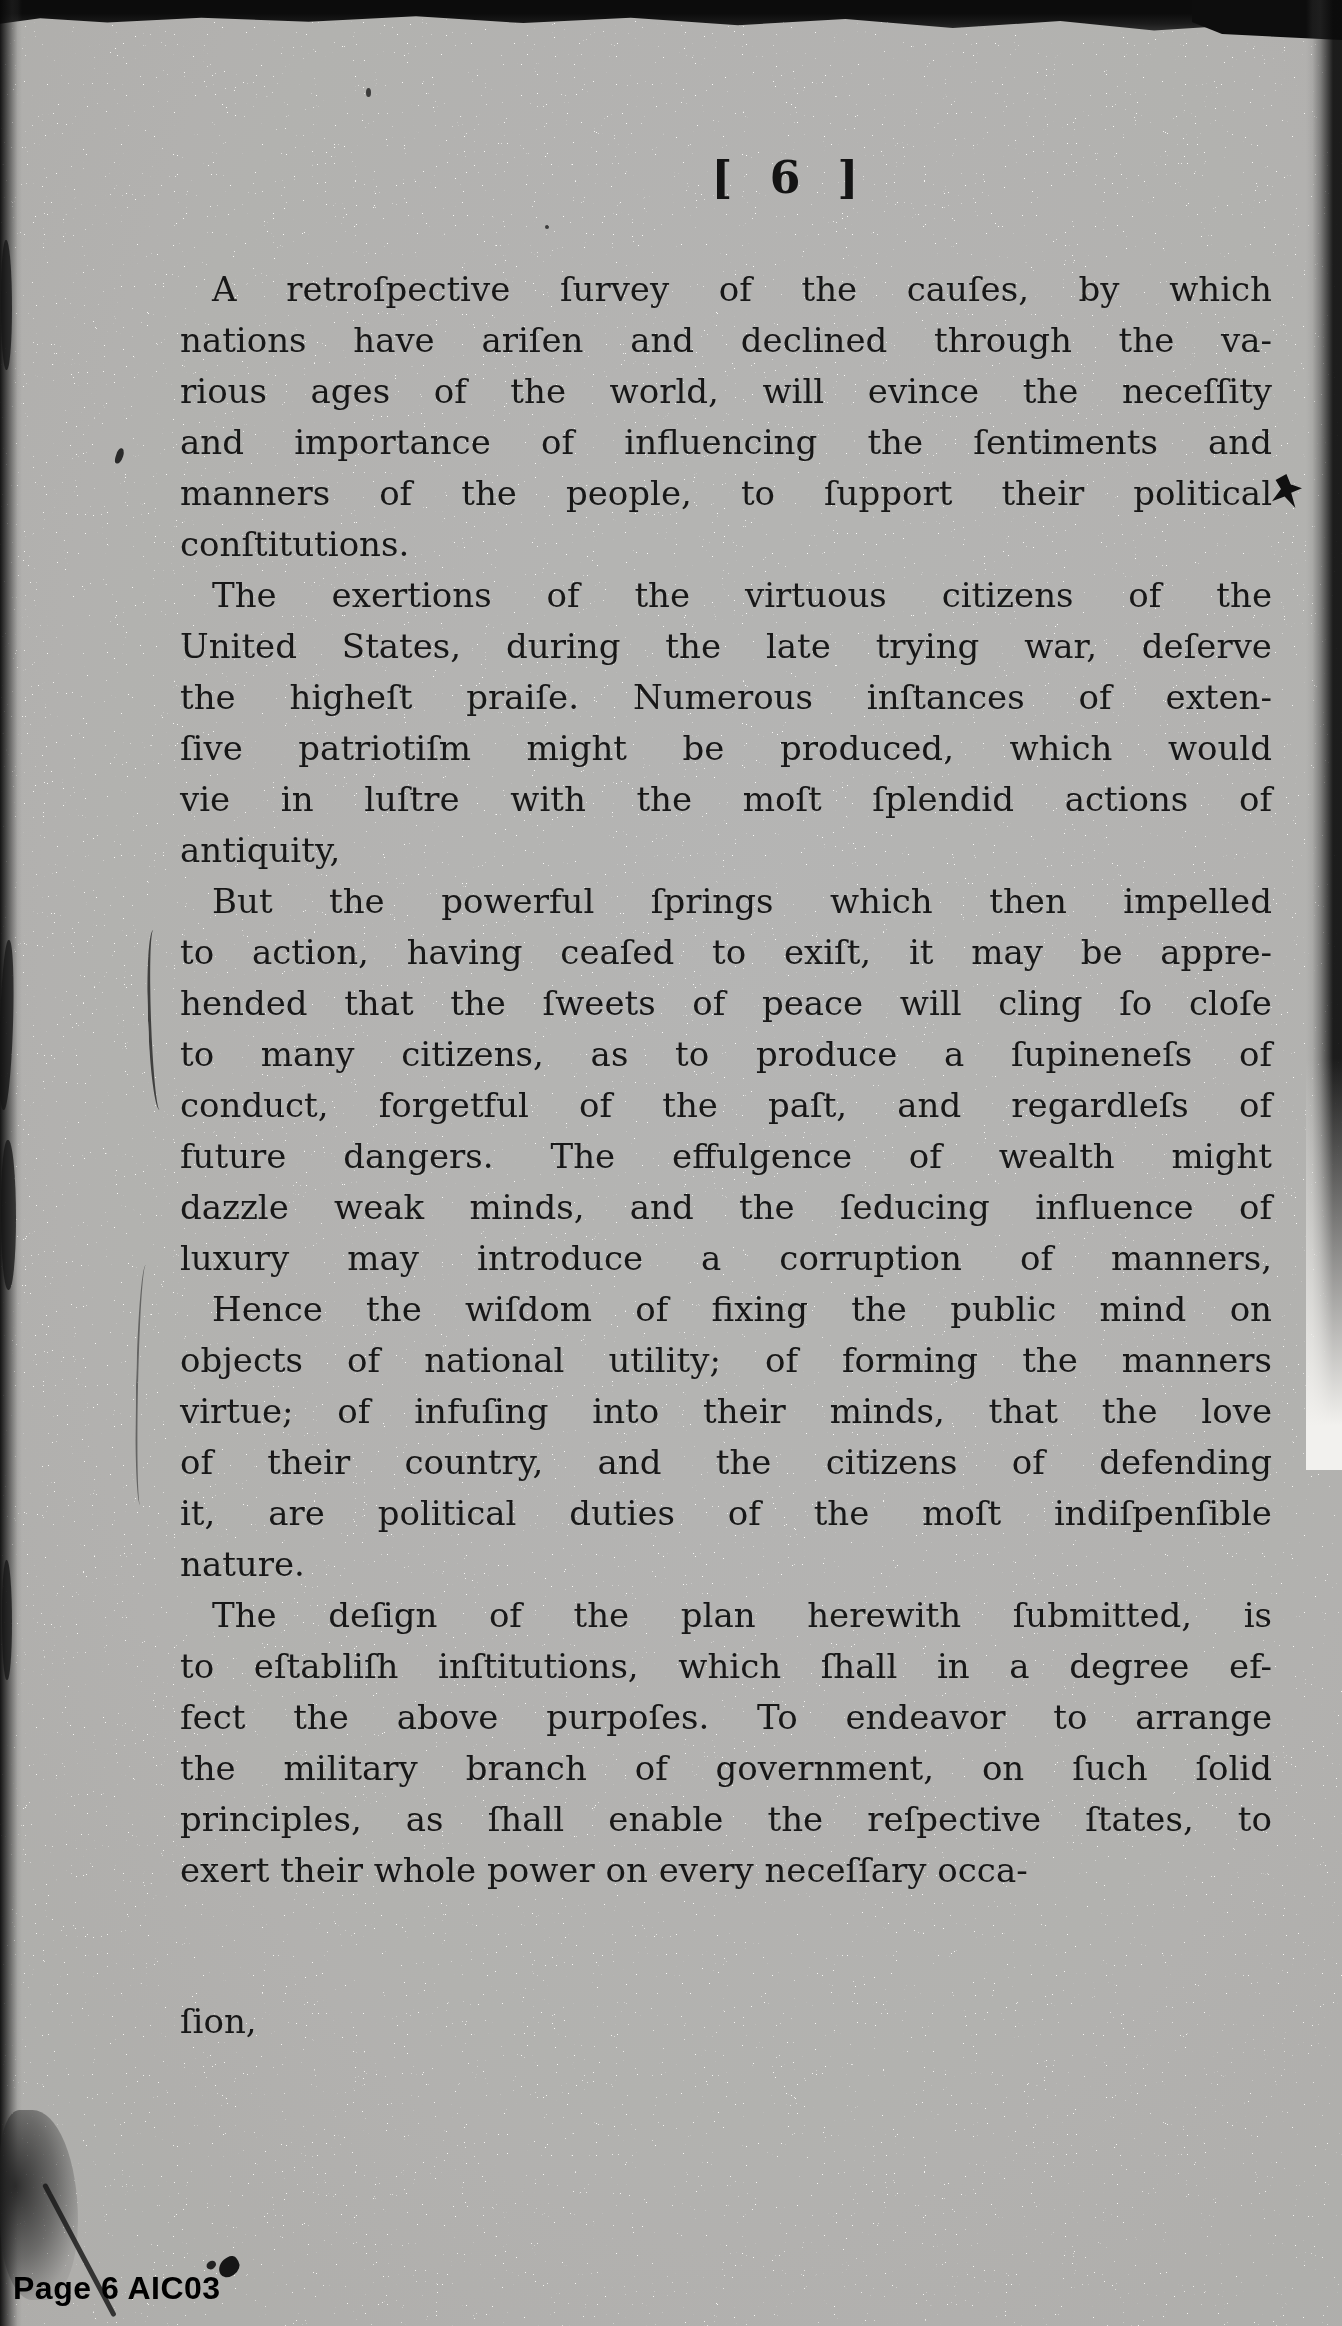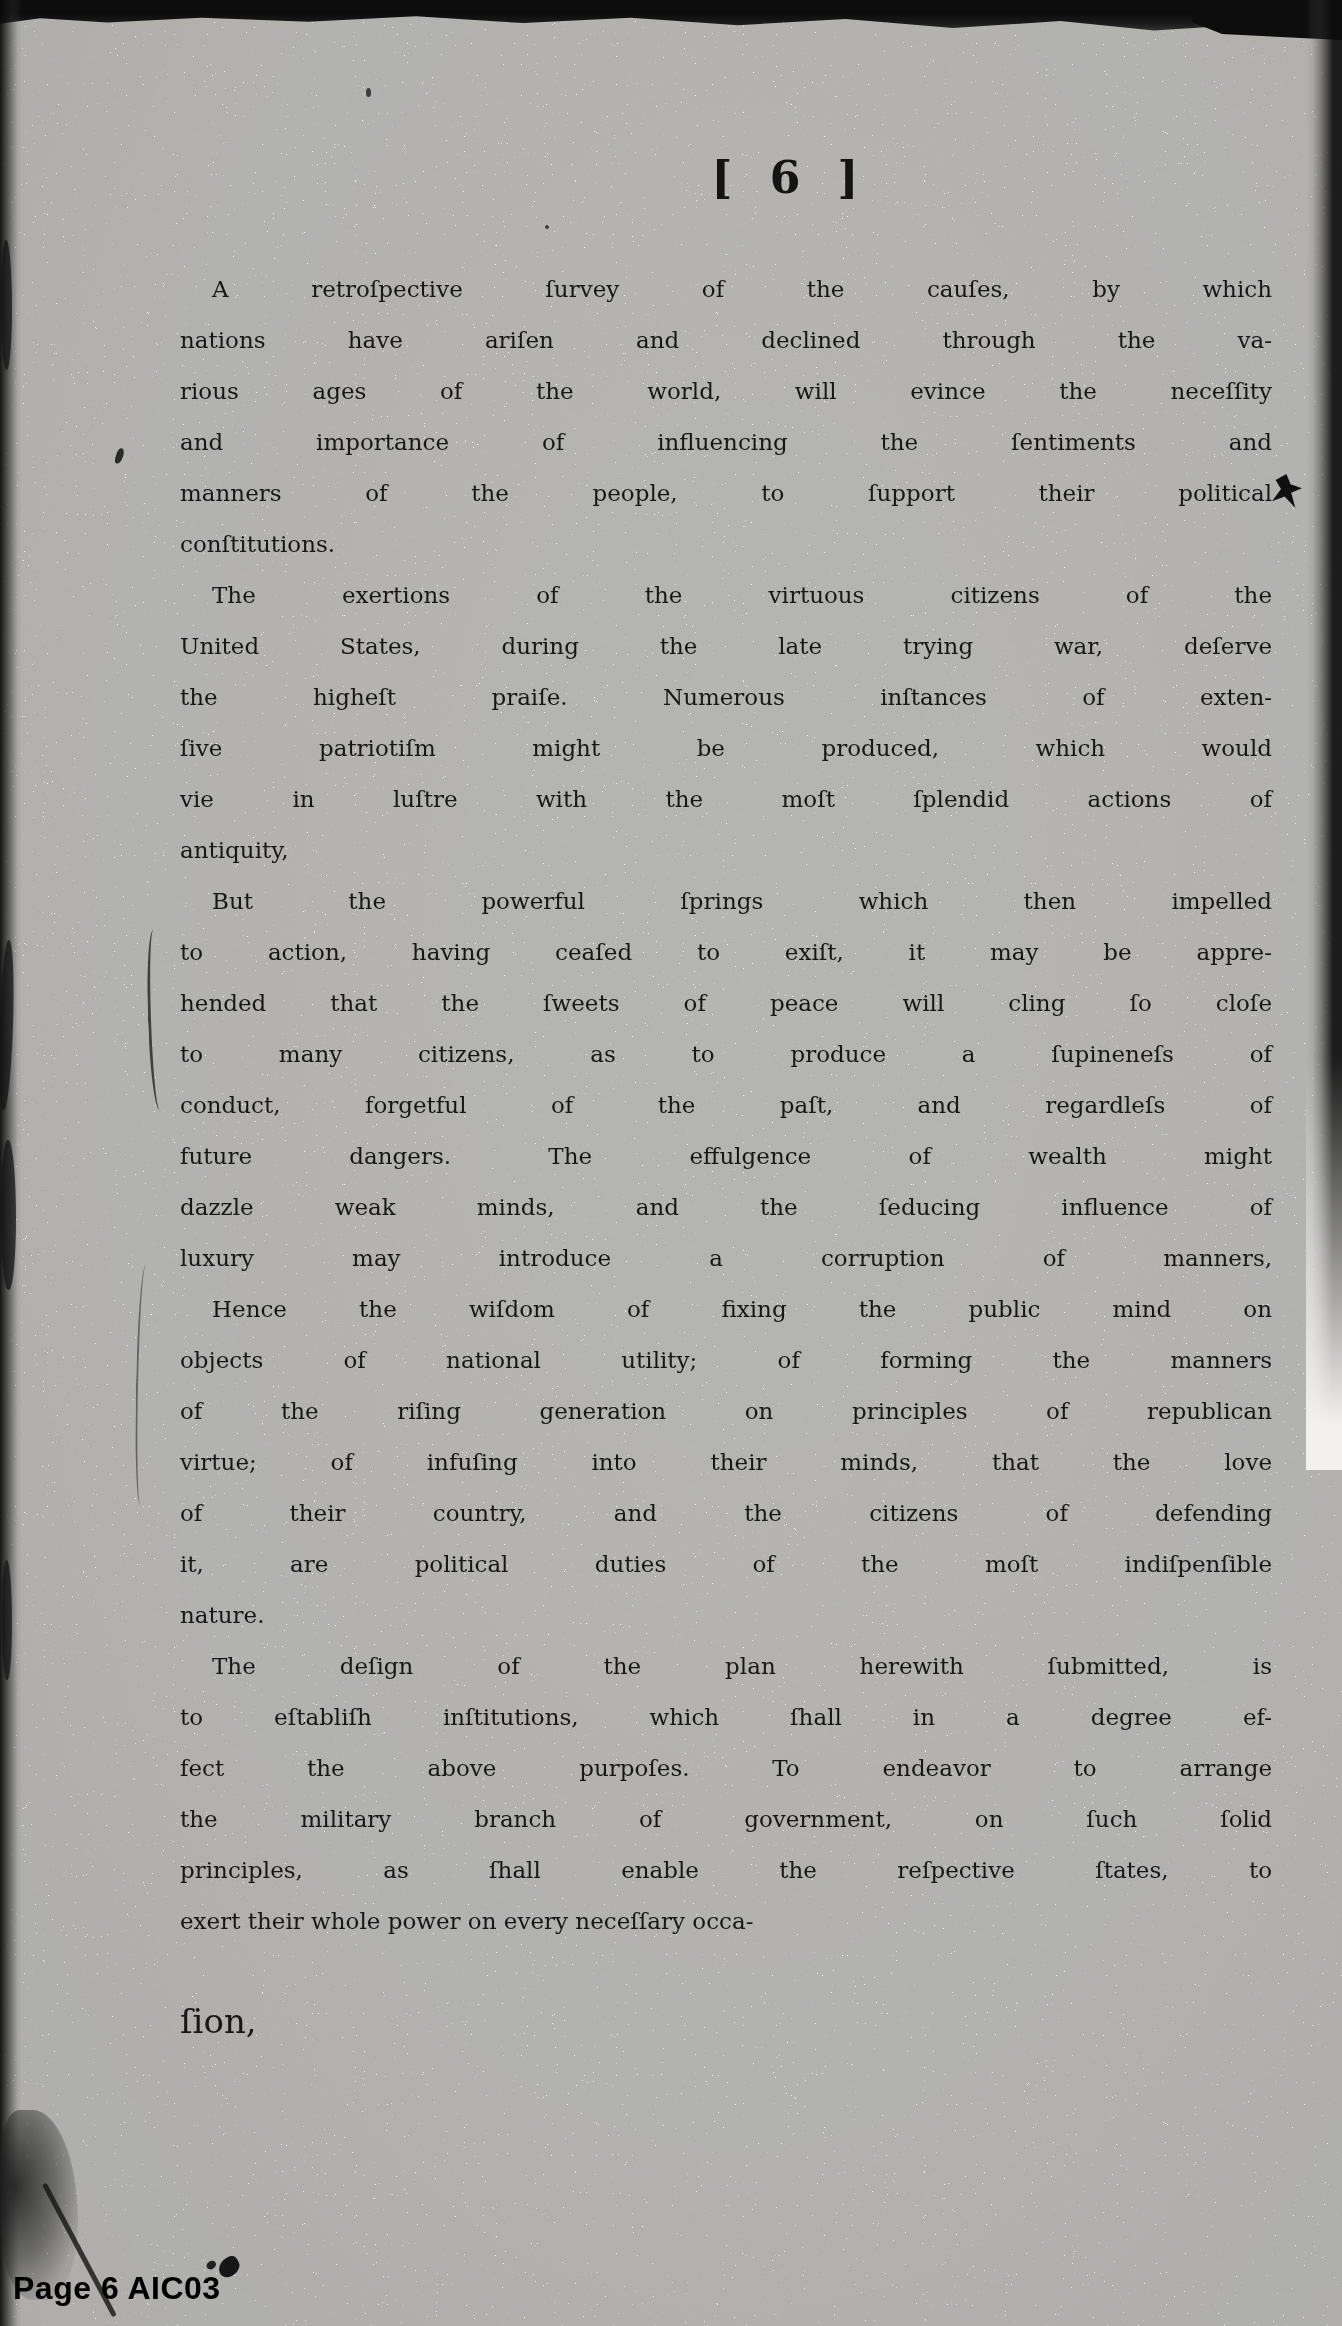--- a/index.html
+++ b/index.html
@@ -91,21 +91,21 @@
 
   
   .page-header {
     position: absolute; left: 240px; top: 152px; width: 1092px;
     text-align: center;
     font-size: 44px; font-weight: 700; color: #141414;
     word-spacing: 18px; letter-spacing: 2px;
   }
   .text-block {
     position: absolute; left: 180px; top: 264px; width: 1092px;
-    color: #171717; font-size: 23px;
+    color: #171717; font-size: 34px;
   }
   .para { margin: 0; }
   .line {
     height: 51px; line-height: 51px;
     text-align: justify; text-align-last: justify; text-justify: inter-word;
     white-space: nowrap; overflow: visible;
   }
   .line.last  { text-align-last: left; }
   .line.first { text-indent: 32px; }
   .catchword {
@@ -178,21 +178,20 @@
         <div class="line">hended that the ſweets of peace will cling ſo cloſe</div>
         <div class="line">to many citizens, as to produce a ſupineneſs of</div>
         <div class="line">conduct, forgetful of the paſt, and regardleſs of</div>
         <div class="line">future dangers.  The effulgence of wealth might</div>
         <div class="line">dazzle weak minds, and the ſeducing influence of</div>
         <div class="line">luxury may introduce a corruption of manners,</div>
       </div>
       <div class="para">
         <div class="line first">Hence the wiſdom of fixing the public mind on</div>
         <div class="line">objects of national utility; of forming the manners</div>
-        <div class="line">of the riſing generation on principles of republican</div>
         <div class="line">virtue; of infuſing into their minds, that the love</div>
         <div class="line">of their country, and the citizens of defending</div>
         <div class="line">it, are political duties of the moſt indiſpenſible</div>
         <div class="line last">nature.</div>
       </div>
       <div class="para">
         <div class="line first">The deſign of the plan herewith ſubmitted, is</div>
         <div class="line">to eſtabliſh inſtitutions, which ſhall in a degree ef-</div>
         <div class="line">fect the above purpoſes.  To endeavor to arrange</div>
         <div class="line">the military branch of government, on ſuch ſolid</div>

